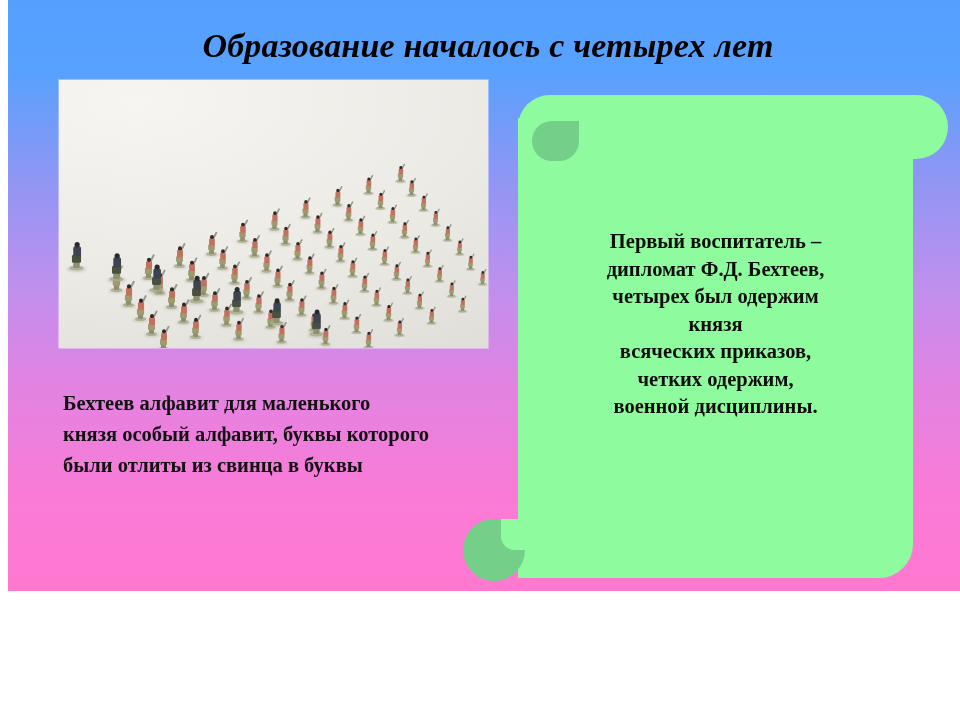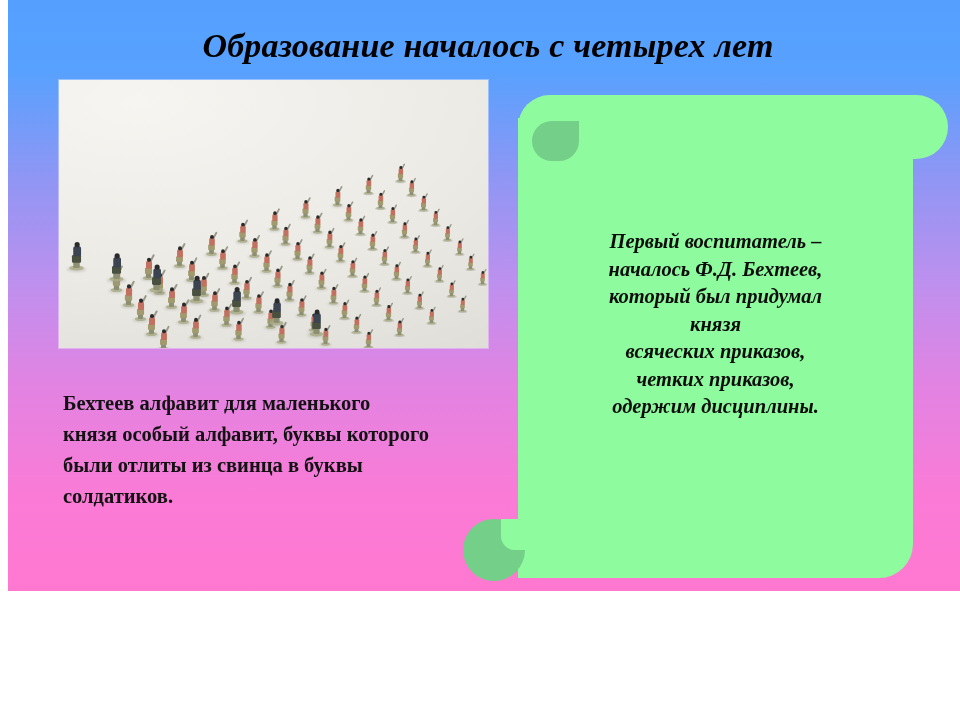--- a/index.html
+++ b/index.html
@@ -107,21 +107,21 @@
 
   
   #green-text {
     position:absolute; left:515px; top:228px; width:385px;
     text-align:center;
     font-family:"Liberation Serif", serif;
     font-weight:bold;
     font-size:20.5px; line-height:27.5px;
     color:#0d0d0d;
   }
-  #green-text div { white-space:nowrap;font-style:italic; }
+  #green-text div { white-space:nowrap; }
 </style>
 </head>
 <body>
 
 <div id="slide">
 
   <div id="title">Образование началось с четырех лет</div>
 
   <div id="photo">
     <div class="floor"></div>
@@ -857,34 +857,33 @@
           <div class="torso" style="background:#3b4450"></div>
           <div class="head"></div>
         </div>
       </div>
   </div>
 
   <div id="left-text">
     <div>Бехтеев алфавит для маленького</div>
     <div>князя особый алфавит, буквы которого</div>
     <div>были отлиты из свинца в буквы</div>
-    <div>солдатиков.</div>
   </div>
 
   <div id="callout">
     <div id="green-banner"></div>
     <div id="green-body"></div>
     <div id="leaf"></div>
     <div id="orb"></div>
     <div id="orb-notch"></div>
 
     <div id="green-text">
       <div>Первый воспитатель –</div>
-      <div>началось  Ф.Д. Бехтеев,</div>
-      <div>который был придумал</div>
+      <div>дипломат  Ф.Д. Бехтеев,</div>
+      <div>четырех был одержим</div>
       <div>князя</div>
       <div>всяческих приказов,</div>
-      <div>четких приказов,</div>
-      <div>одержим дисциплины.</div>
+      <div>четких одержим,</div>
+      <div>военной дисциплины.</div>
     </div>
   </div>
 
 </div>
 
 </body></html>

